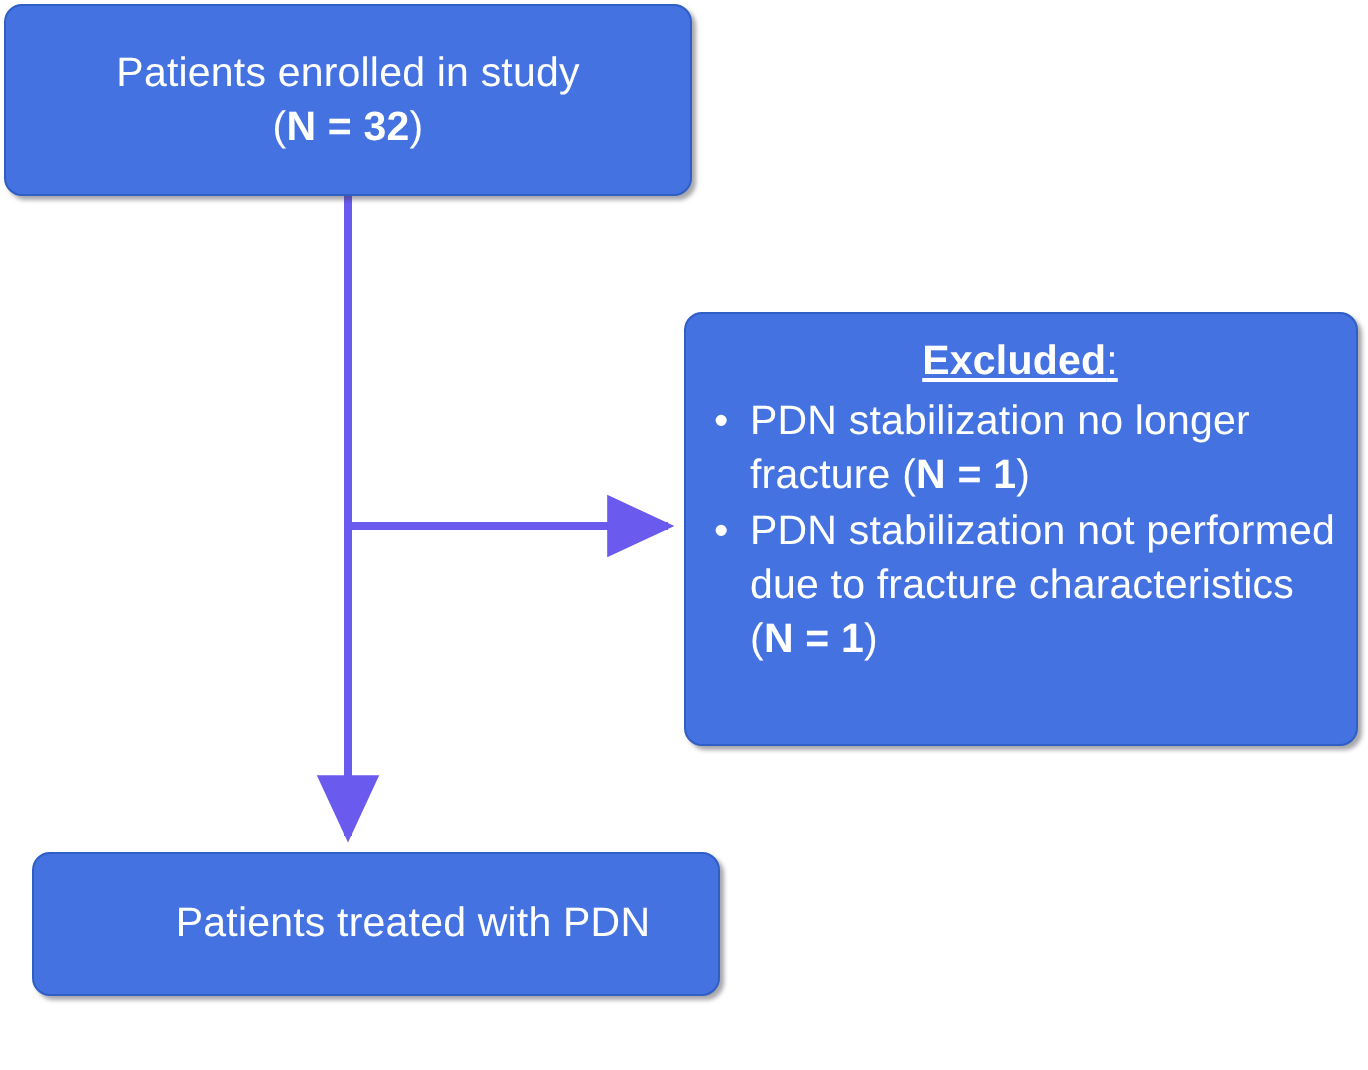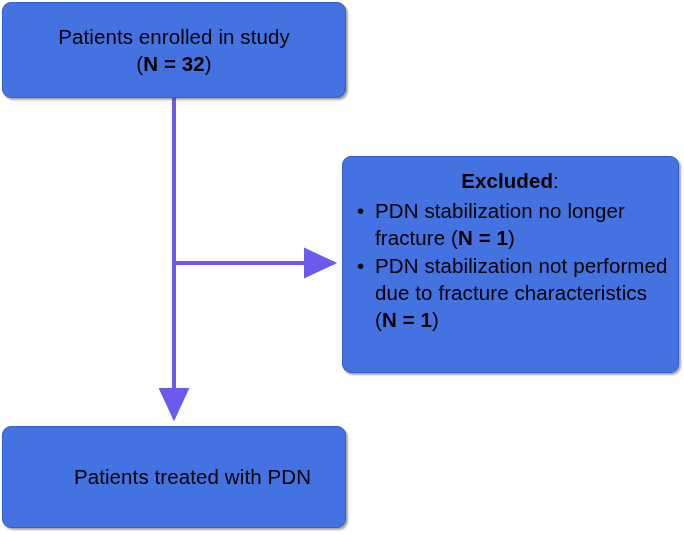--- a/index.html
+++ b/index.html
@@ -19,21 +19,21 @@
     overflow: hidden;
   }
 
   
   .node {
     position: absolute;
     box-sizing: border-box;
     background: #4472e0;
     border: 1px solid #2f5ec4;
     border-radius: 9px;
-    color: #000000;
+    color: #ffffff;
     font-size: 20.5px;
     line-height: 1.33;
     letter-spacing: 0.1px;
     box-shadow: 2px 2px 2px rgba(60, 60, 70, 0.45);
     display: flex;
     flex-direction: column;
     justify-content: center;
   }
   .node-centered {
     text-align: center;
@@ -48,35 +48,36 @@
   }
   #node-excluded {
     left: 342px;
     top: 156px;
     width: 337px;
     height: 217px;
     padding: 8px 10px 8px 9px;
     justify-content: flex-start;
   }
   #node-included {
-    left: 2px;
+    left: 16px;
     top: 426px;
     width: 344px;
-    height: 102px;
+    height: 72px;
     padding-left: 47px;
   }
 
   .node-line { display: block; }
   .bold { font-weight: bold; text-align: right; }
 
   
   .excluded-heading {
     text-align: center;
     margin: 2px 0 3px 0;
     font-size: 20.5px;
+    text-decoration: underline;
   }
   .bullet-list {
     list-style: none;
     margin: 0;
     padding: 0;
   }
   .bullet-item {
     position: relative;
     padding-left: 23px;
     margin-bottom: 1px;

